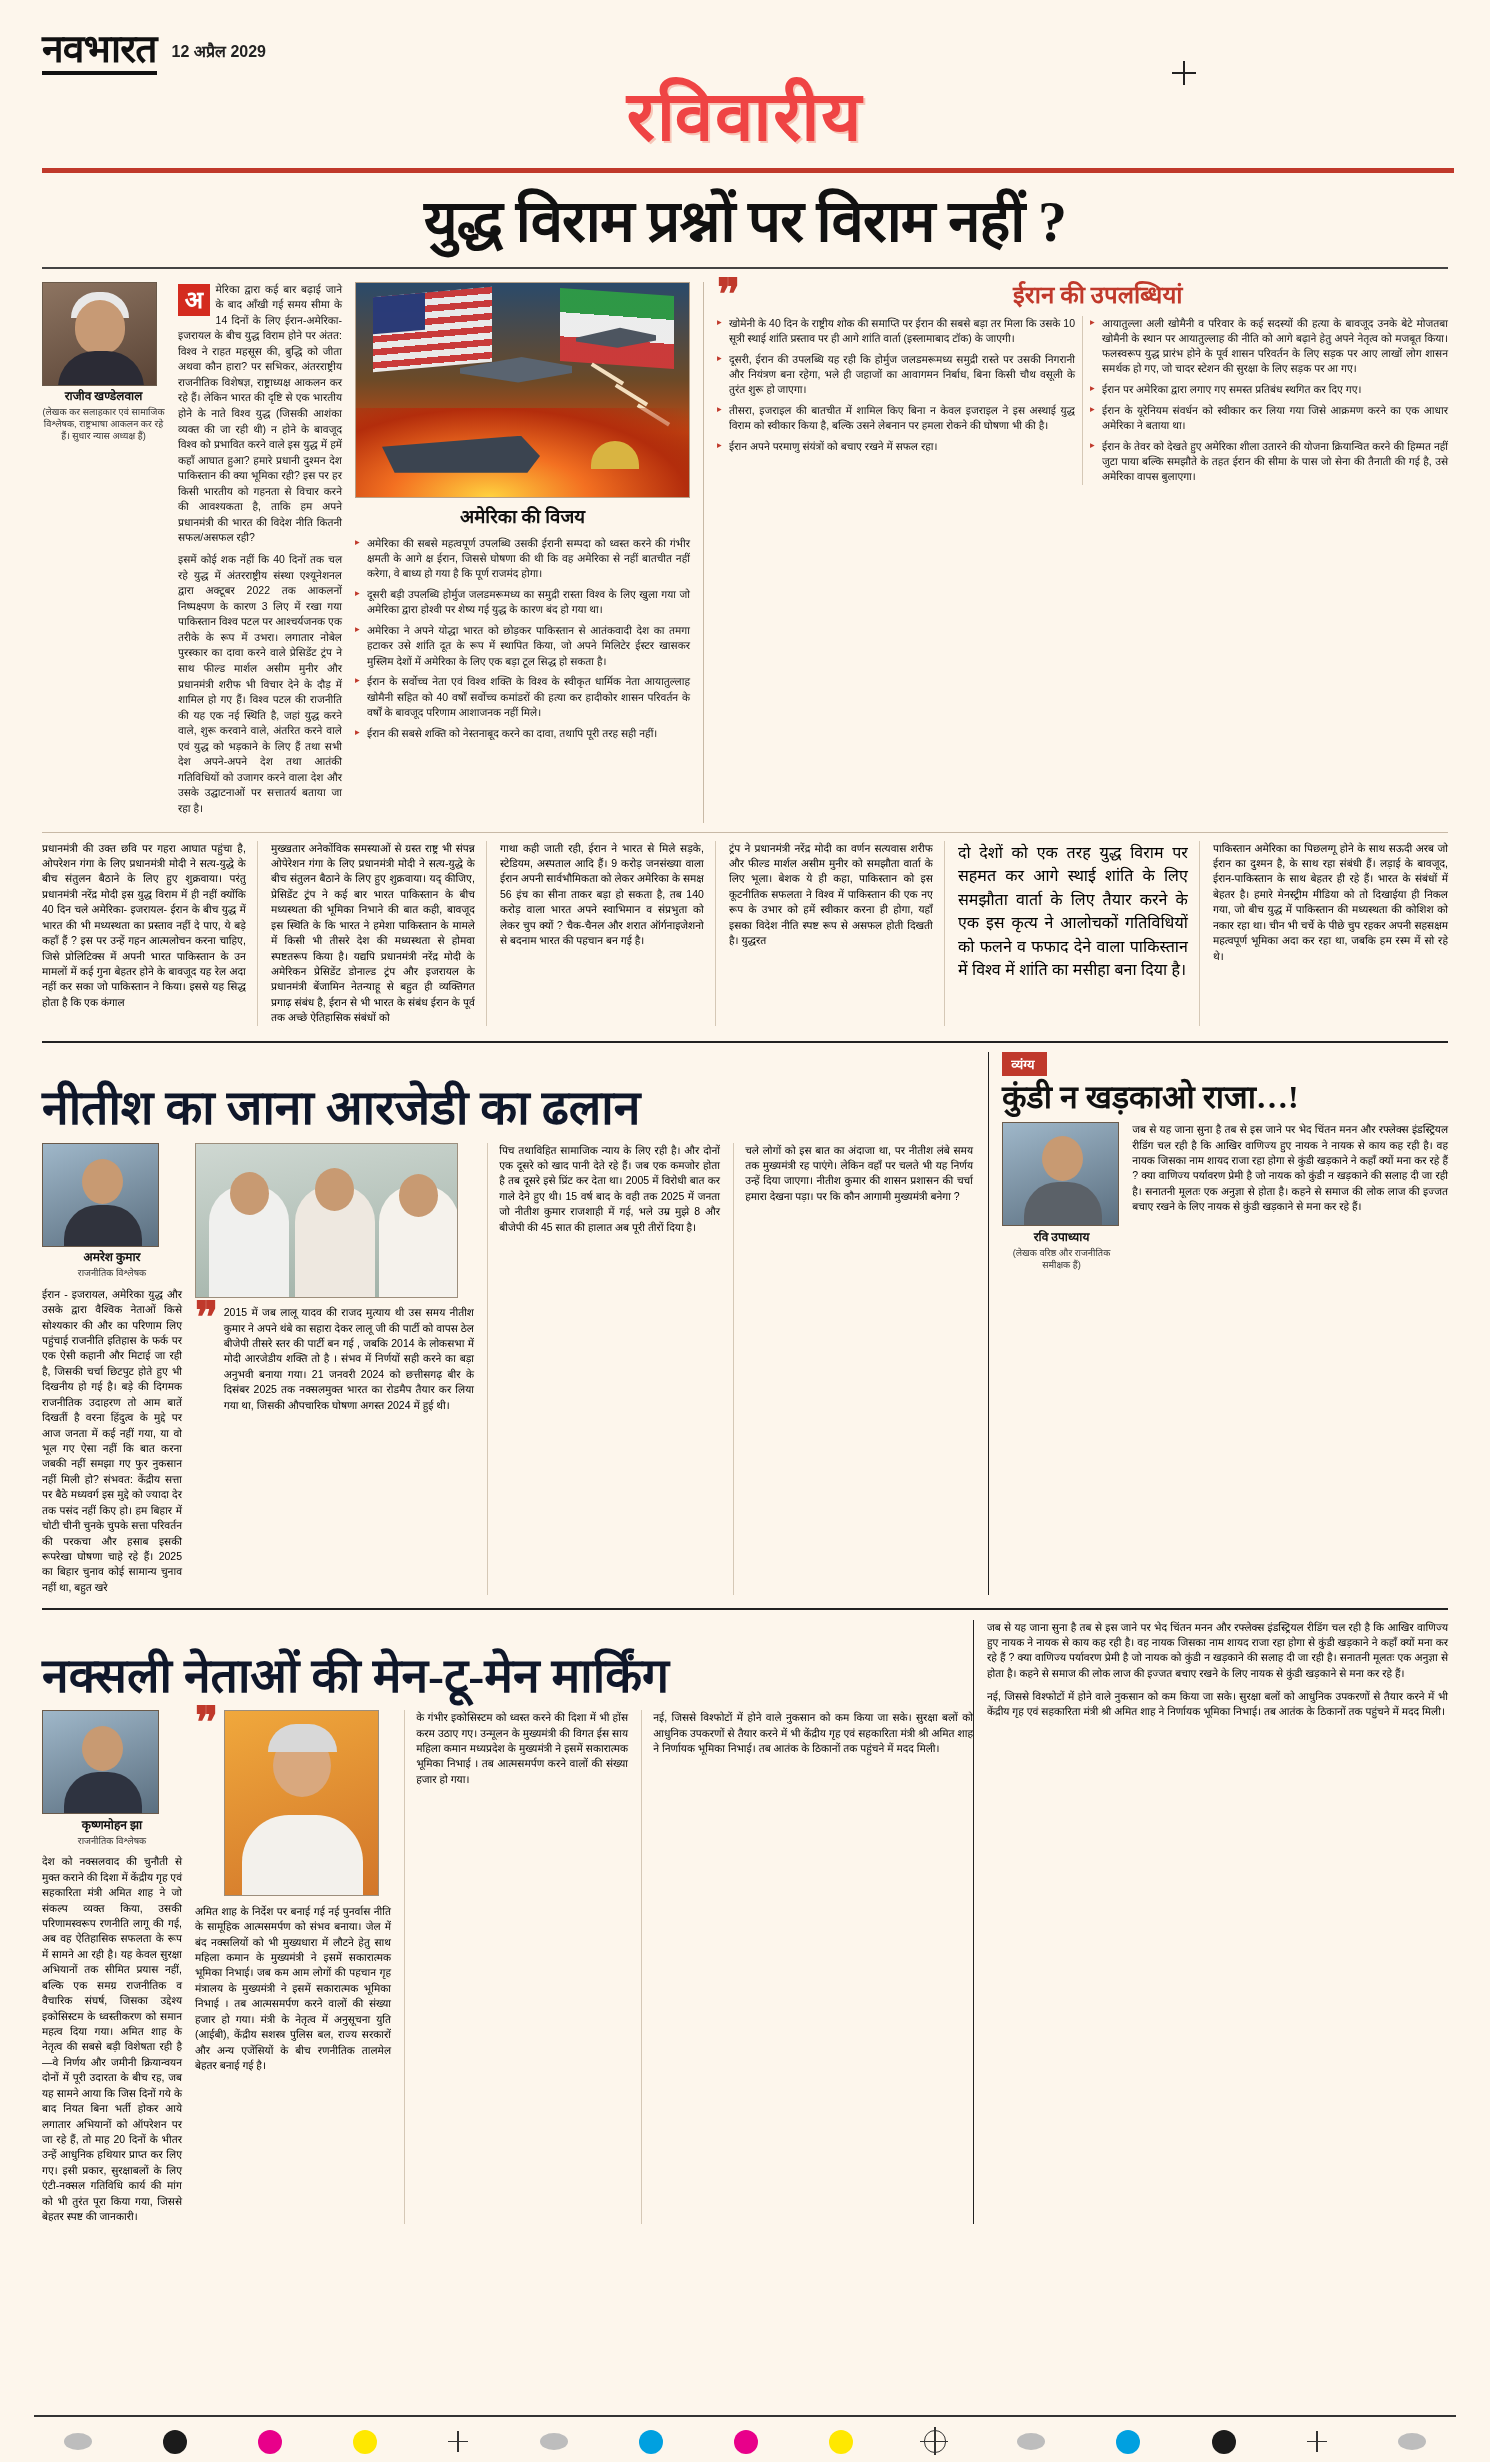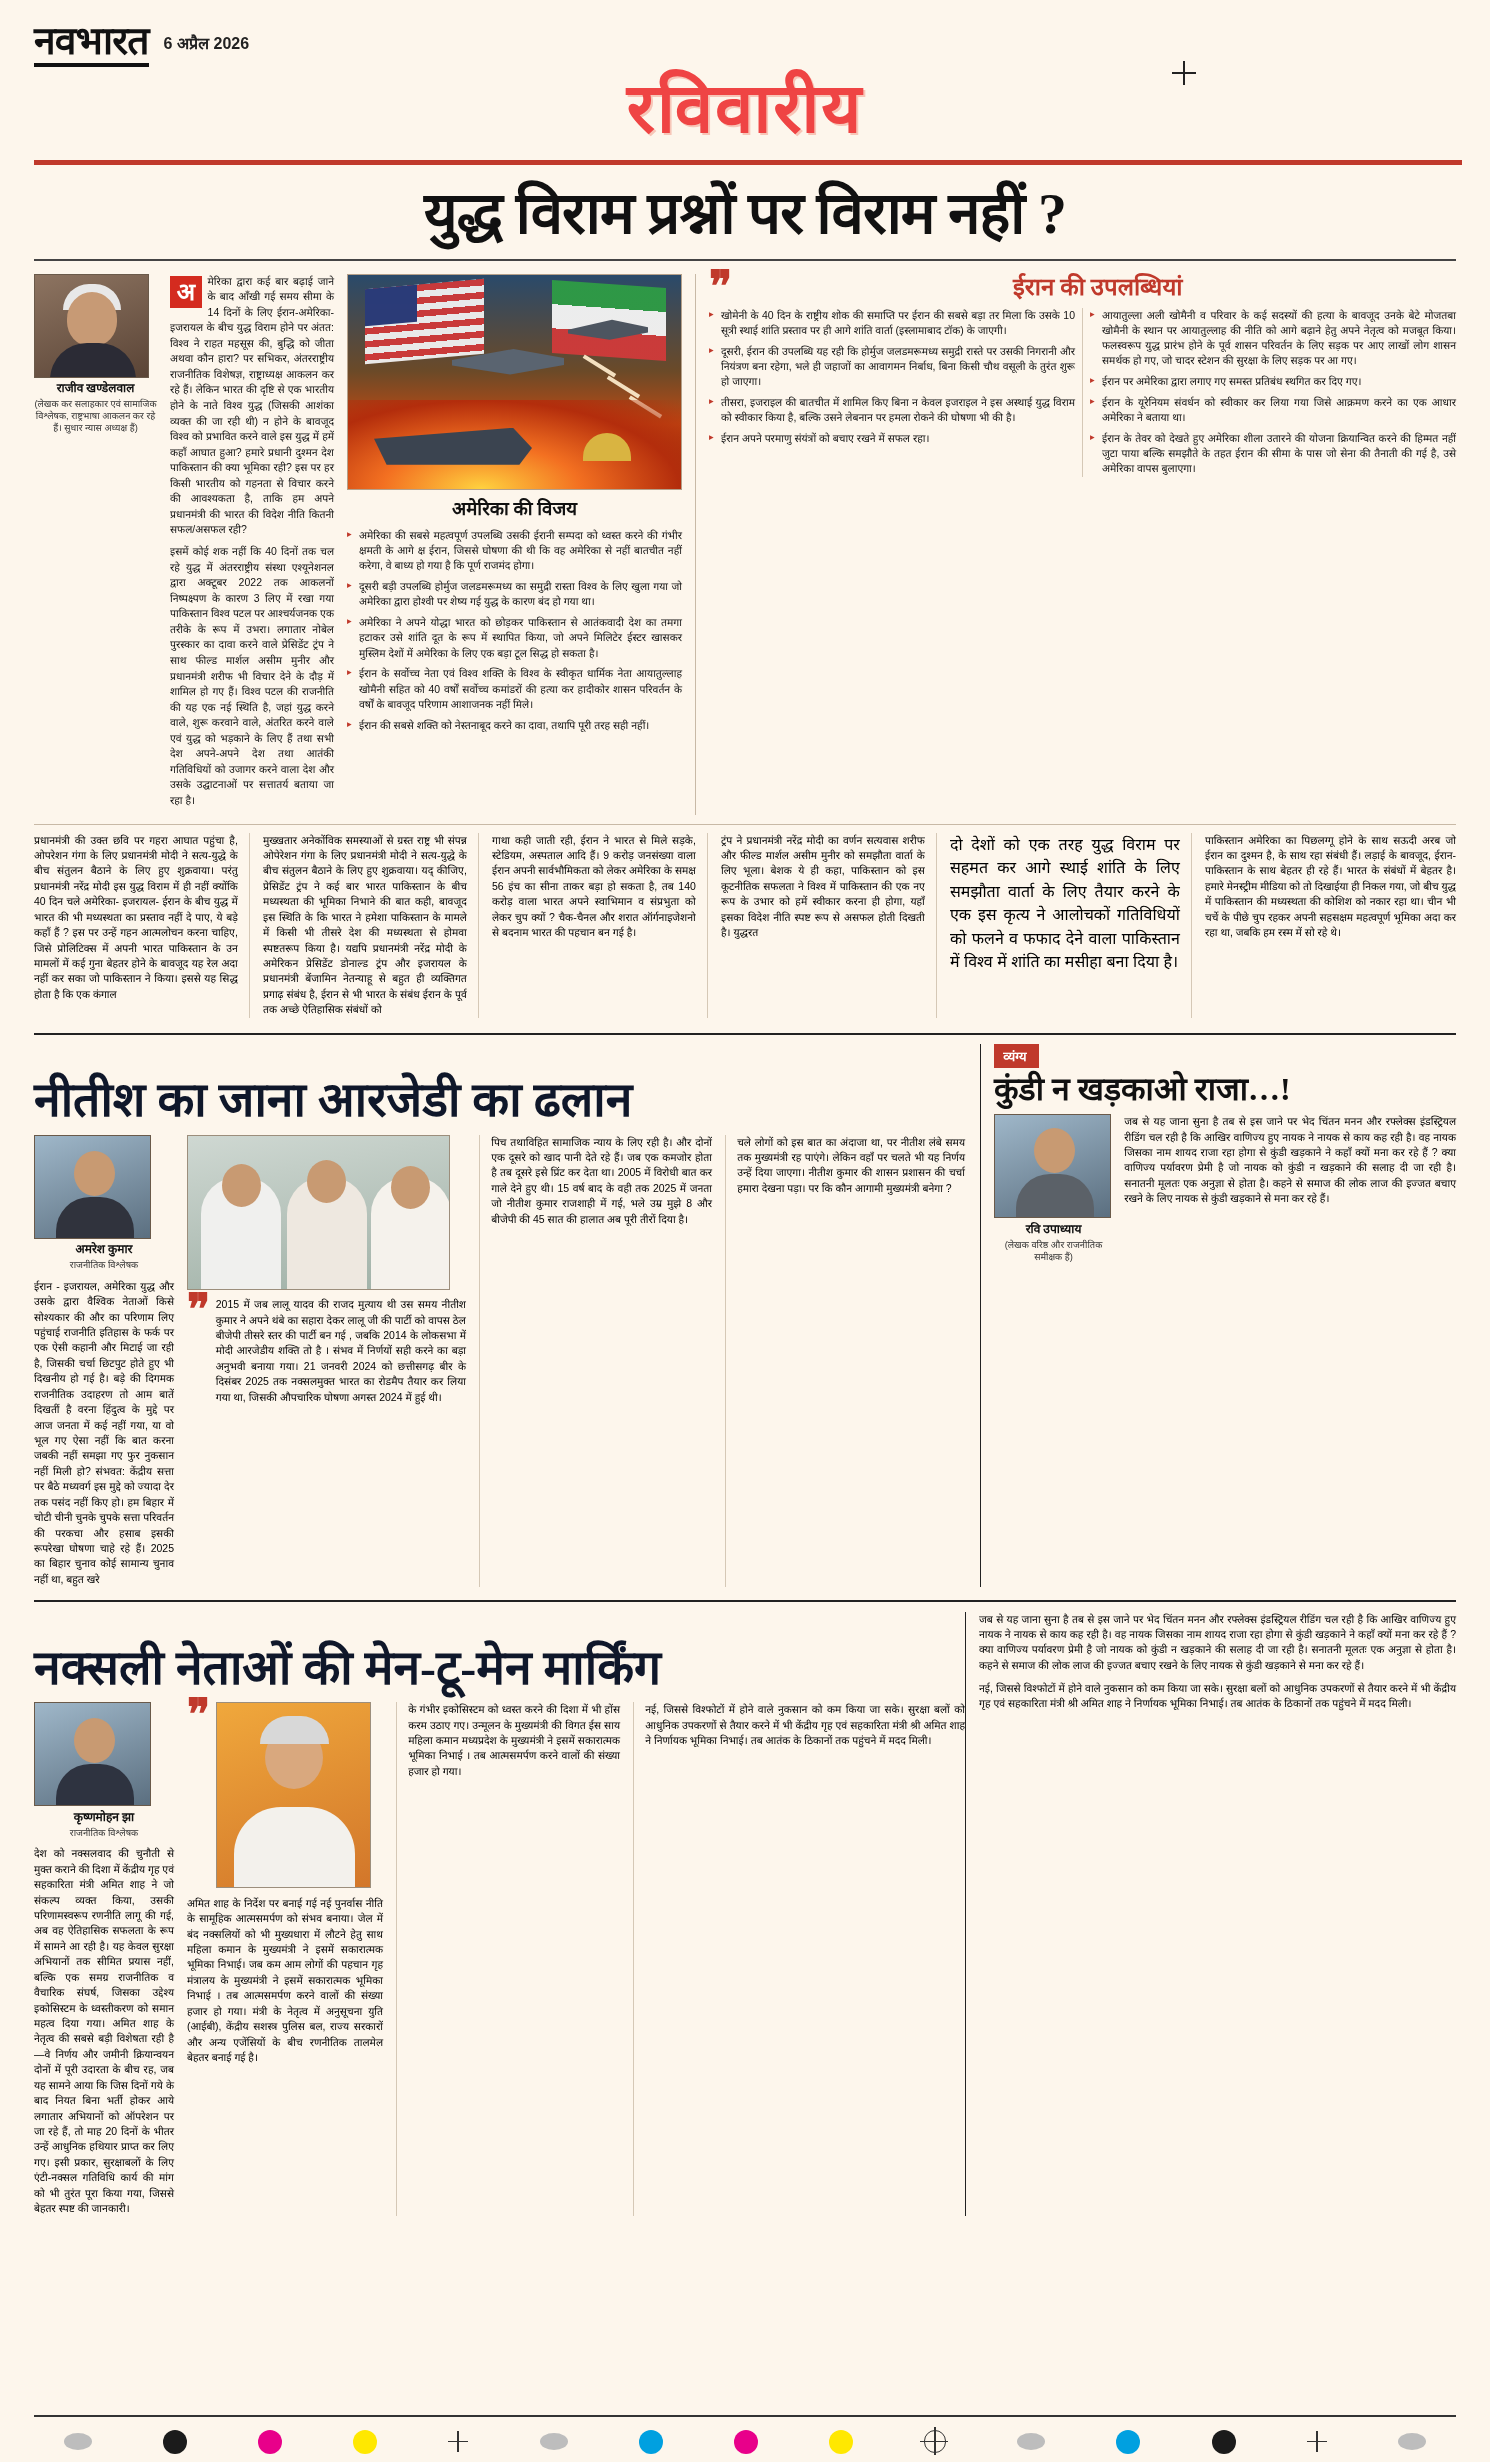--- a/index.html
+++ b/index.html
@@ -7,21 +7,21 @@
     margin: 0;
     width: 1490px;
     background: #ffffff;
     font-family: "Liberation Sans", sans-serif;
   }
   .page {
     width: 1490px;
     height: 2462px;
     background: #fdf6ec;
     position: relative;
-    padding: 0;
+    padding: 8px;
     overflow: hidden;
   }
   .reg-cross {
     position: absolute;
     left: 1172px; top: 61px;
     width: 24px; height: 24px;
   }
   .reg-cross:before, .reg-cross:after {
     content: ""; position: absolute; background: #222;
   }
@@ -319,21 +319,21 @@
 </style>
 </head>
 <body>
 
 <div class="page">
 
   <div class="reg-cross"></div>
 
   <div class="masthead-row">
     <div class="logo">नवभारत</div>
-    <div class="logo-date">6 अप्रैल 2026</div>
+    <div class="logo-date">12 अप्रैल 2029</div>
   </div>
 
   <div style="margin-top:17px;">
     <div class="brandline">
       <div class="brand-big">रविवारीय</div>
     </div>
   </div>
   <div class="rule-red"></div>
 
   <div class="headline-main">युद्ध विराम प्रश्नों पर विराम नहीं ?</div>

